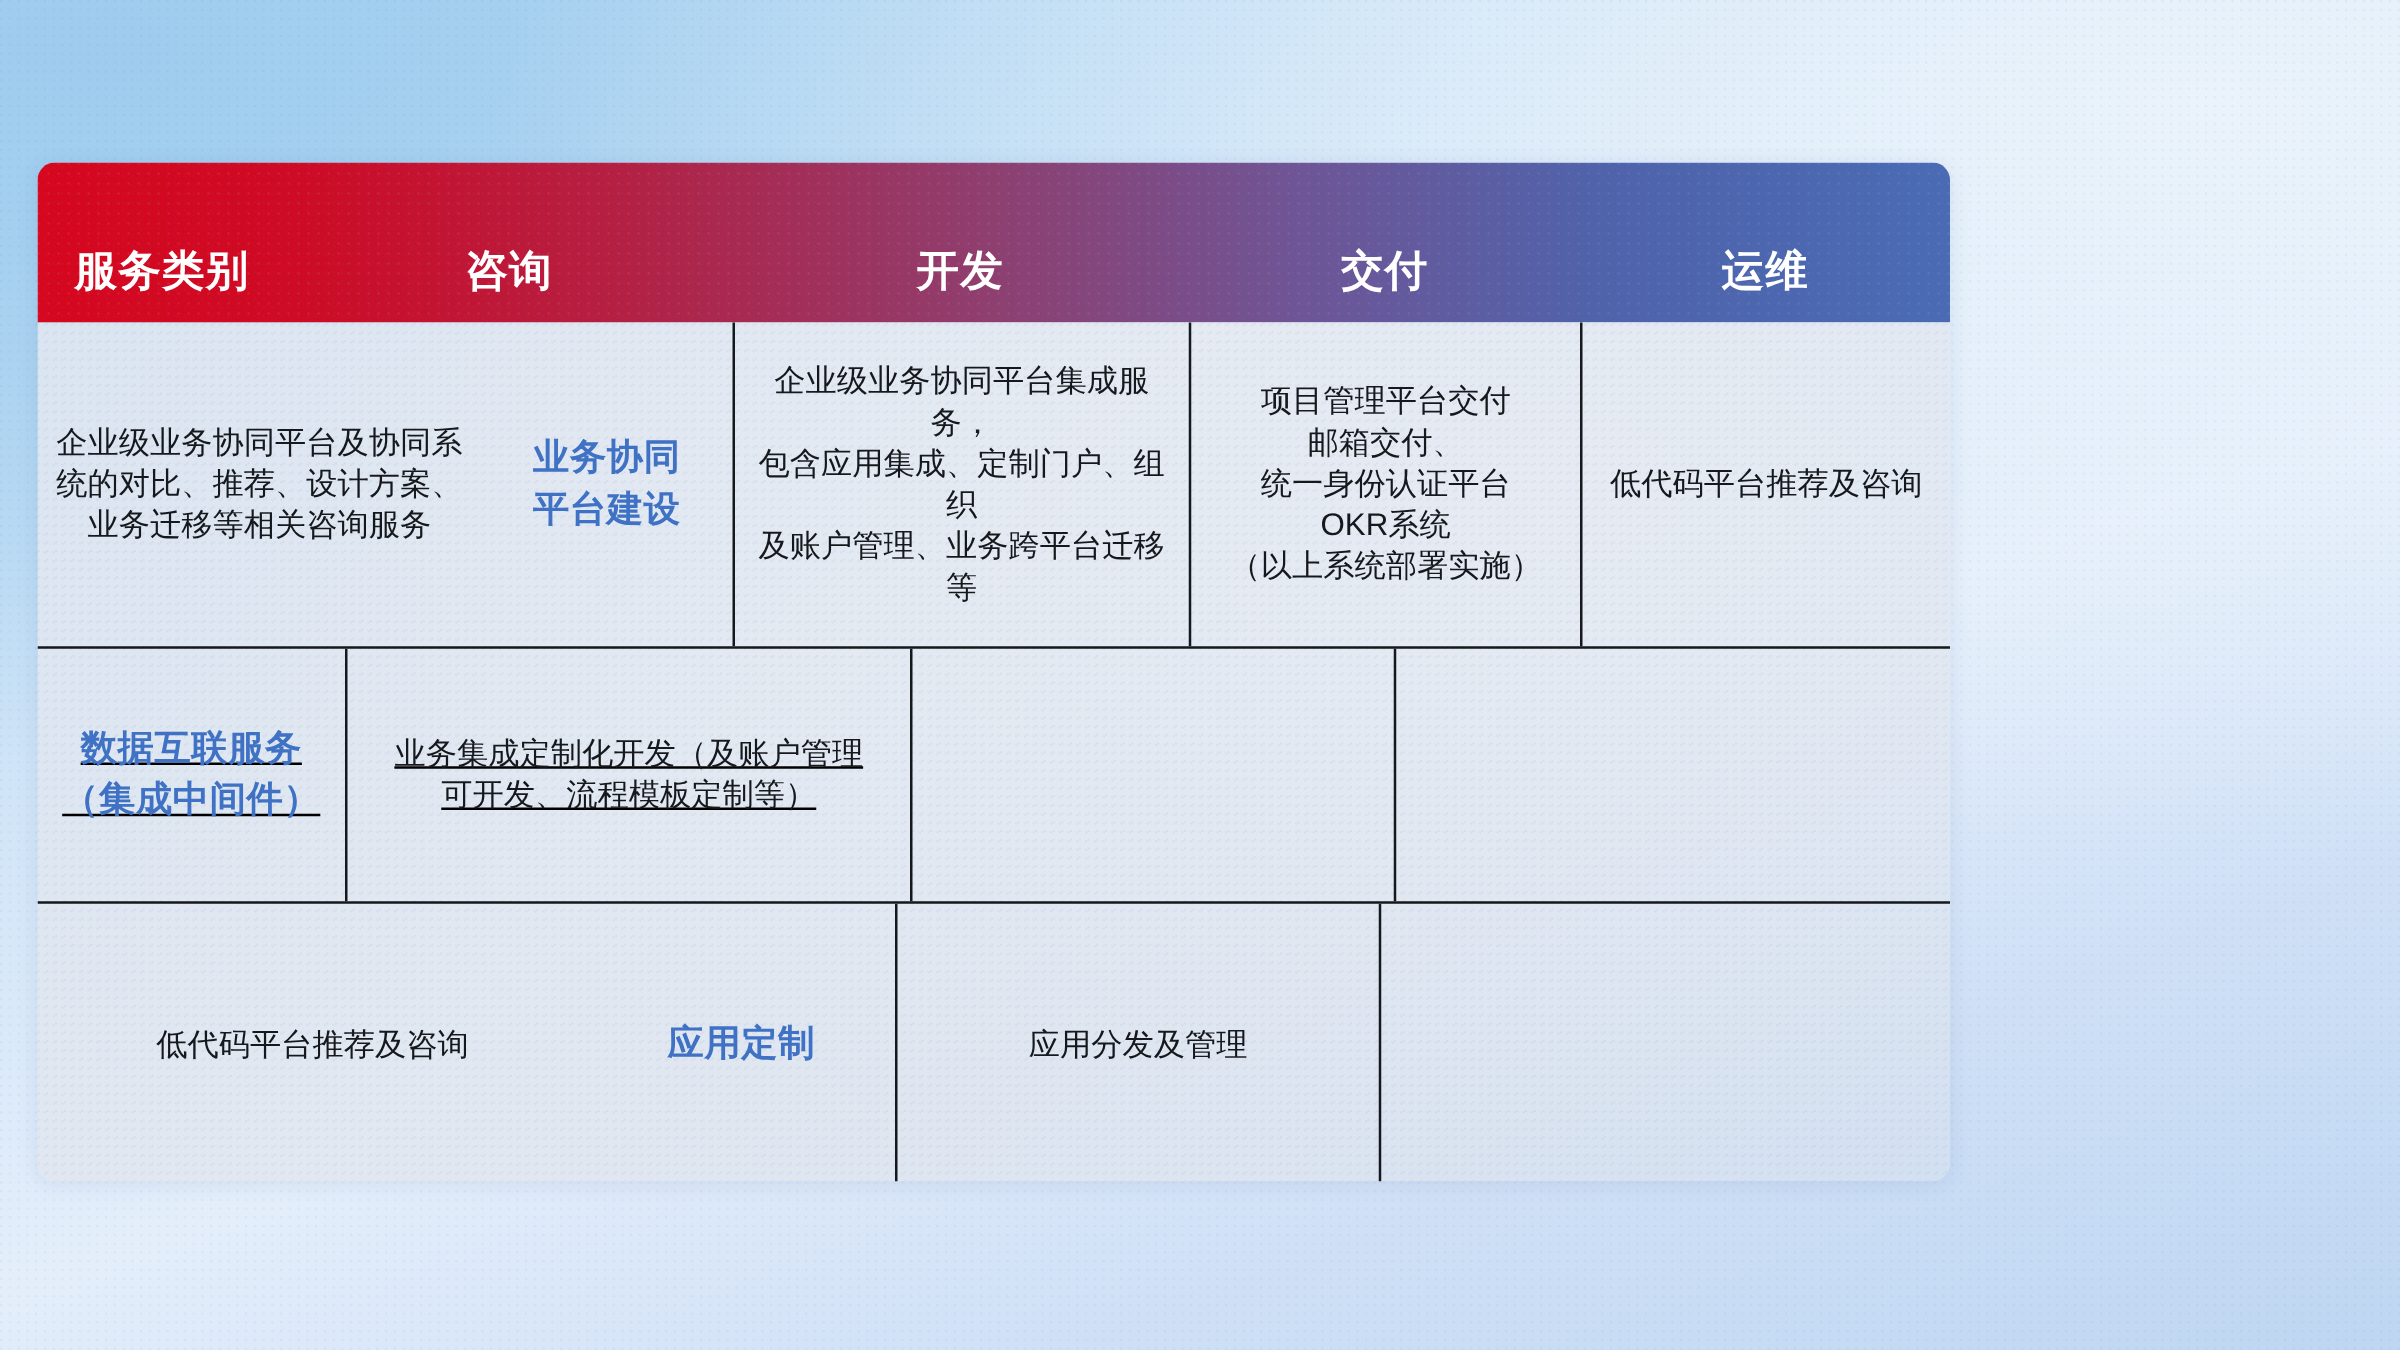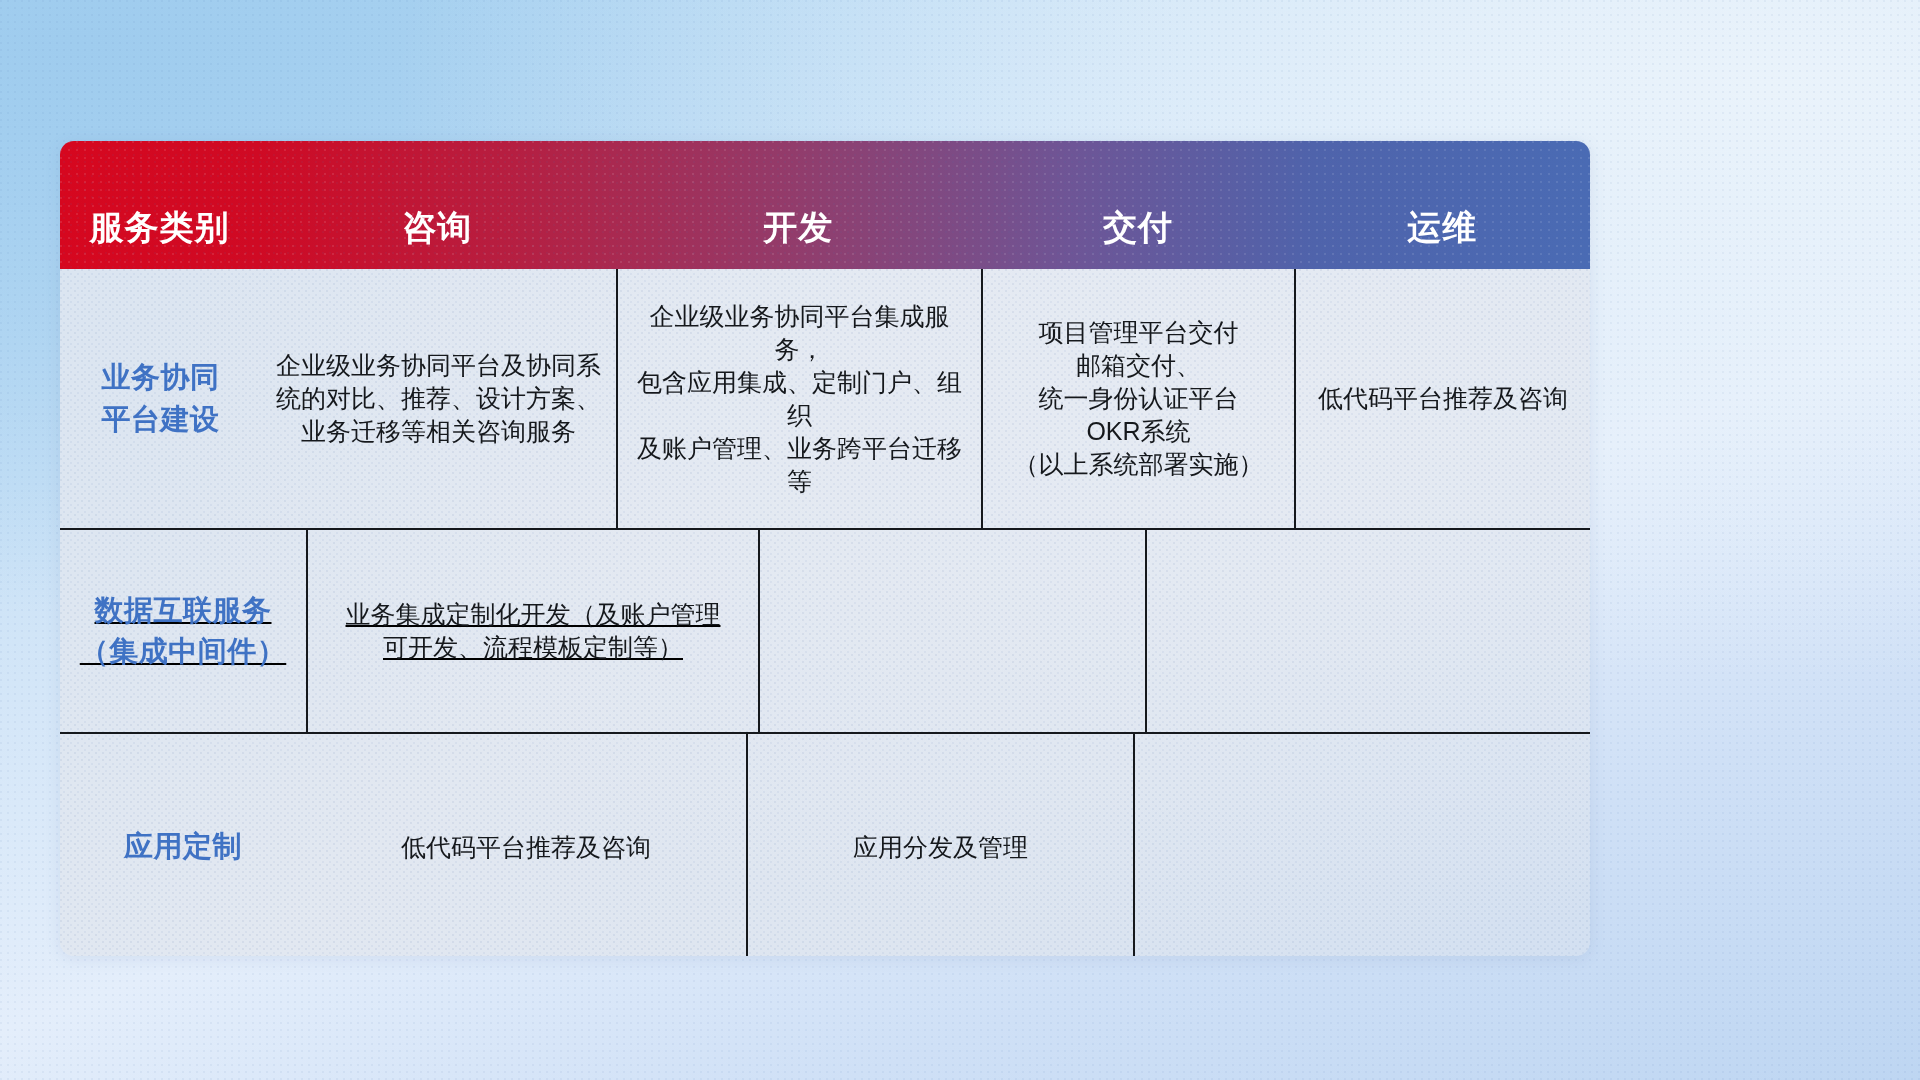--- a/index.html
+++ b/index.html
@@ -32,27 +32,26 @@
       radial-gradient(circle at 1px 1px, rgba(70,110,170,0.13) 0.9px, transparent 1.1px);
     background-size: 7px 7px;
     opacity: 0.55;
     pointer-events: none;
   }
 
   
   #table-card {
     position: absolute;
     left: 30px;
-    top: 141px;
+    top: 130px;
     width: 1530px;
     height: 815px;
     border-radius: 14px;
     overflow: hidden;
     box-shadow: 0 2px 16px rgba(80,110,160,0.12);
-    margin-left: 30px;
   }
 
   
   .thead {
     display: flex;
     height: 128px;
     background: linear-gradient(90deg,
         #d6071f 0%,
         #cf0a24 13%,
         #b51f42 30%,
@@ -151,25 +150,25 @@
       <div class="th c1">服务类别</div>
       <div class="th c2">咨询</div>
       <div class="th c3">开发</div>
       <div class="th c4">交付</div>
       <div class="th c5">运维</div>
     </div>
 
     <div class="tbody">
 
       <div class="row row-1">
-        <div class="td cat c1">业务协同
-平台建设</div>
         <div class="td c2">企业级业务协同平台及协同系
 统的对比、推荐、设计方案、
 业务迁移等相关咨询服务</div>
+        <div class="td cat c1">业务协同
+平台建设</div>
         <div class="td c3 sep">企业级业务协同平台集成服务，
 包含应用集成、定制门户、组织
 及账户管理、业务跨平台迁移等</div>
         <div class="td c4 sep">项目管理平台交付
 邮箱交付、
 统一身份认证平台
 OKR系统
 （以上系统部署实施）</div>
         <div class="td c5 sep">低代码平台推荐及咨询</div>
       </div>
@@ -177,21 +176,21 @@
       <div class="row row-2">
         <div class="td cat c1">数据互联服务
 （集成中间件）</div>
         <div class="td c3 sep">业务集成定制化开发（及账户管理
 可开发、流程模板定制等）</div>
         <div class="td c4 sep"></div>
         <div class="td c5 sep"></div>
       </div>
 
       <div class="row row-3">
+        <div class="td c2">低代码平台推荐及咨询</div>
         <div class="td cat c1">应用定制</div>
-        <div class="td c2">低代码平台推荐及咨询</div>
         <div class="td c4 sep">应用分发及管理</div>
         <div class="td c5 sep"></div>
       </div>
 
     </div>
   </div>
 </div>
 
 </body></html>

